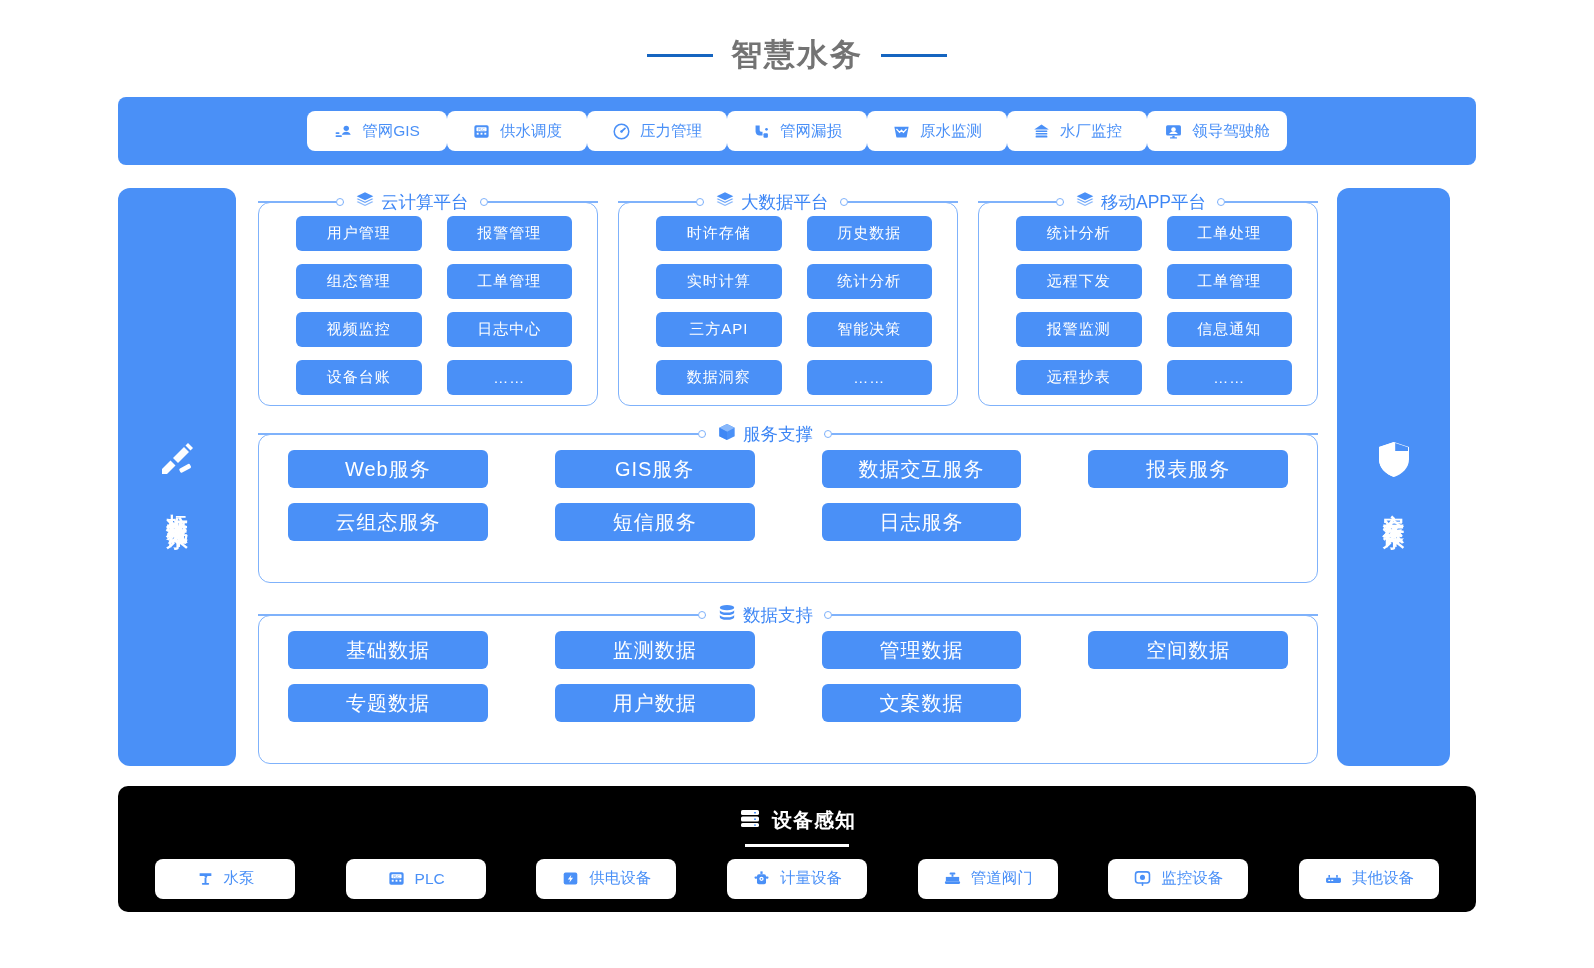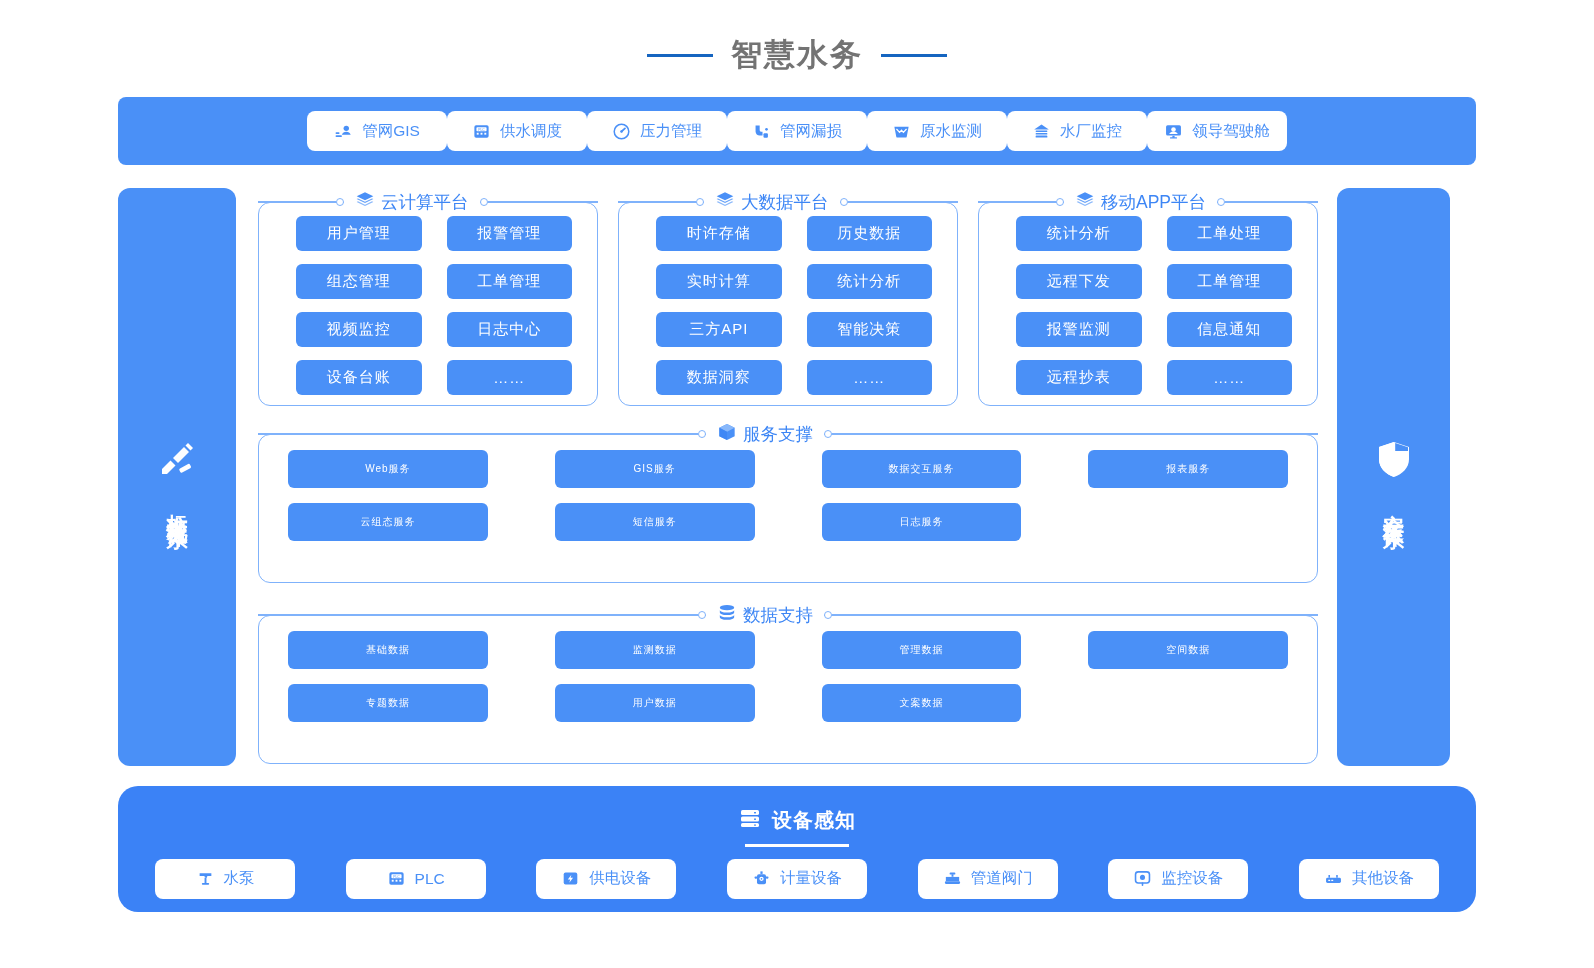--- a/index.html
+++ b/index.html
@@ -90,21 +90,21 @@
     position: relative; z-index: 2;
     padding: 26px 26px 20px 38px;
     display: grid; gap: 13px 25px;
   }
 
   .tile {
     background: #4a90f7; color: #ffffff; border-radius: 6px;
     height: 35px; display: flex; align-items: center; justify-content: center;
     font-size: 15px; letter-spacing: 1px;
   }
-  .tile.wide { height: 38px; font-size: 10px; }
+  .tile.wide { height: 38px; font-size: 20px; }
 
   
   .plat-row {
     position: absolute; left: 0; top: 0; width: 1060px; height: 218px;
     display: flex; justify-content: space-between;
   }
   .plat { width: 340px; height: 218px; }
   .plat .panel-body { grid-template-columns: 1fr 1fr; padding-top: 28px; }
 
   
@@ -113,21 +113,21 @@
     grid-template-columns: repeat(4, 1fr); gap: 15px 67px;
     padding: 30px 30px 26px 30px;
   }
   #service-panel { top: 232px; height: 163px; }
   #data-panel    { top: 413px; height: 163px; }
 
   
   .bottombar {
     position: absolute; left: 118px; top: 786px;
     width: 1358px; height: 126px;
-    background: #3b82f6; border-radius: 20px;
+    background: #000000; border-radius: 10px;
   }
   .bottom-title {
     display: flex; align-items: center; justify-content: center; gap: 10px;
     color: #ffffff; font-size: 20px; font-weight: bold;
     padding-top: 20px; letter-spacing: 1px;
   }
   .bottom-underline {
     width: 104px; height: 2.5px; background: #ffffff;
     margin: 9px auto 0 auto;
   }

